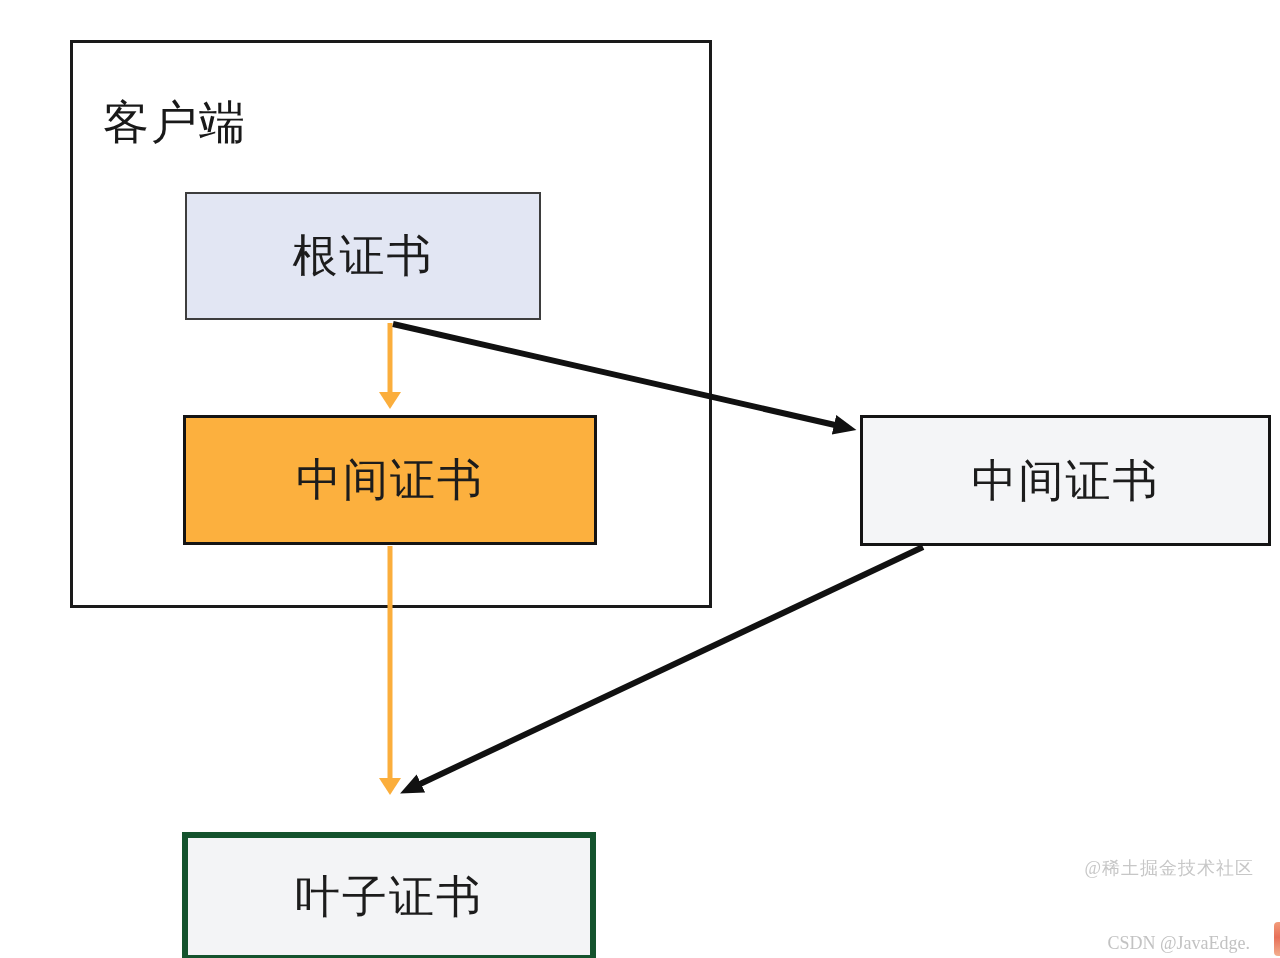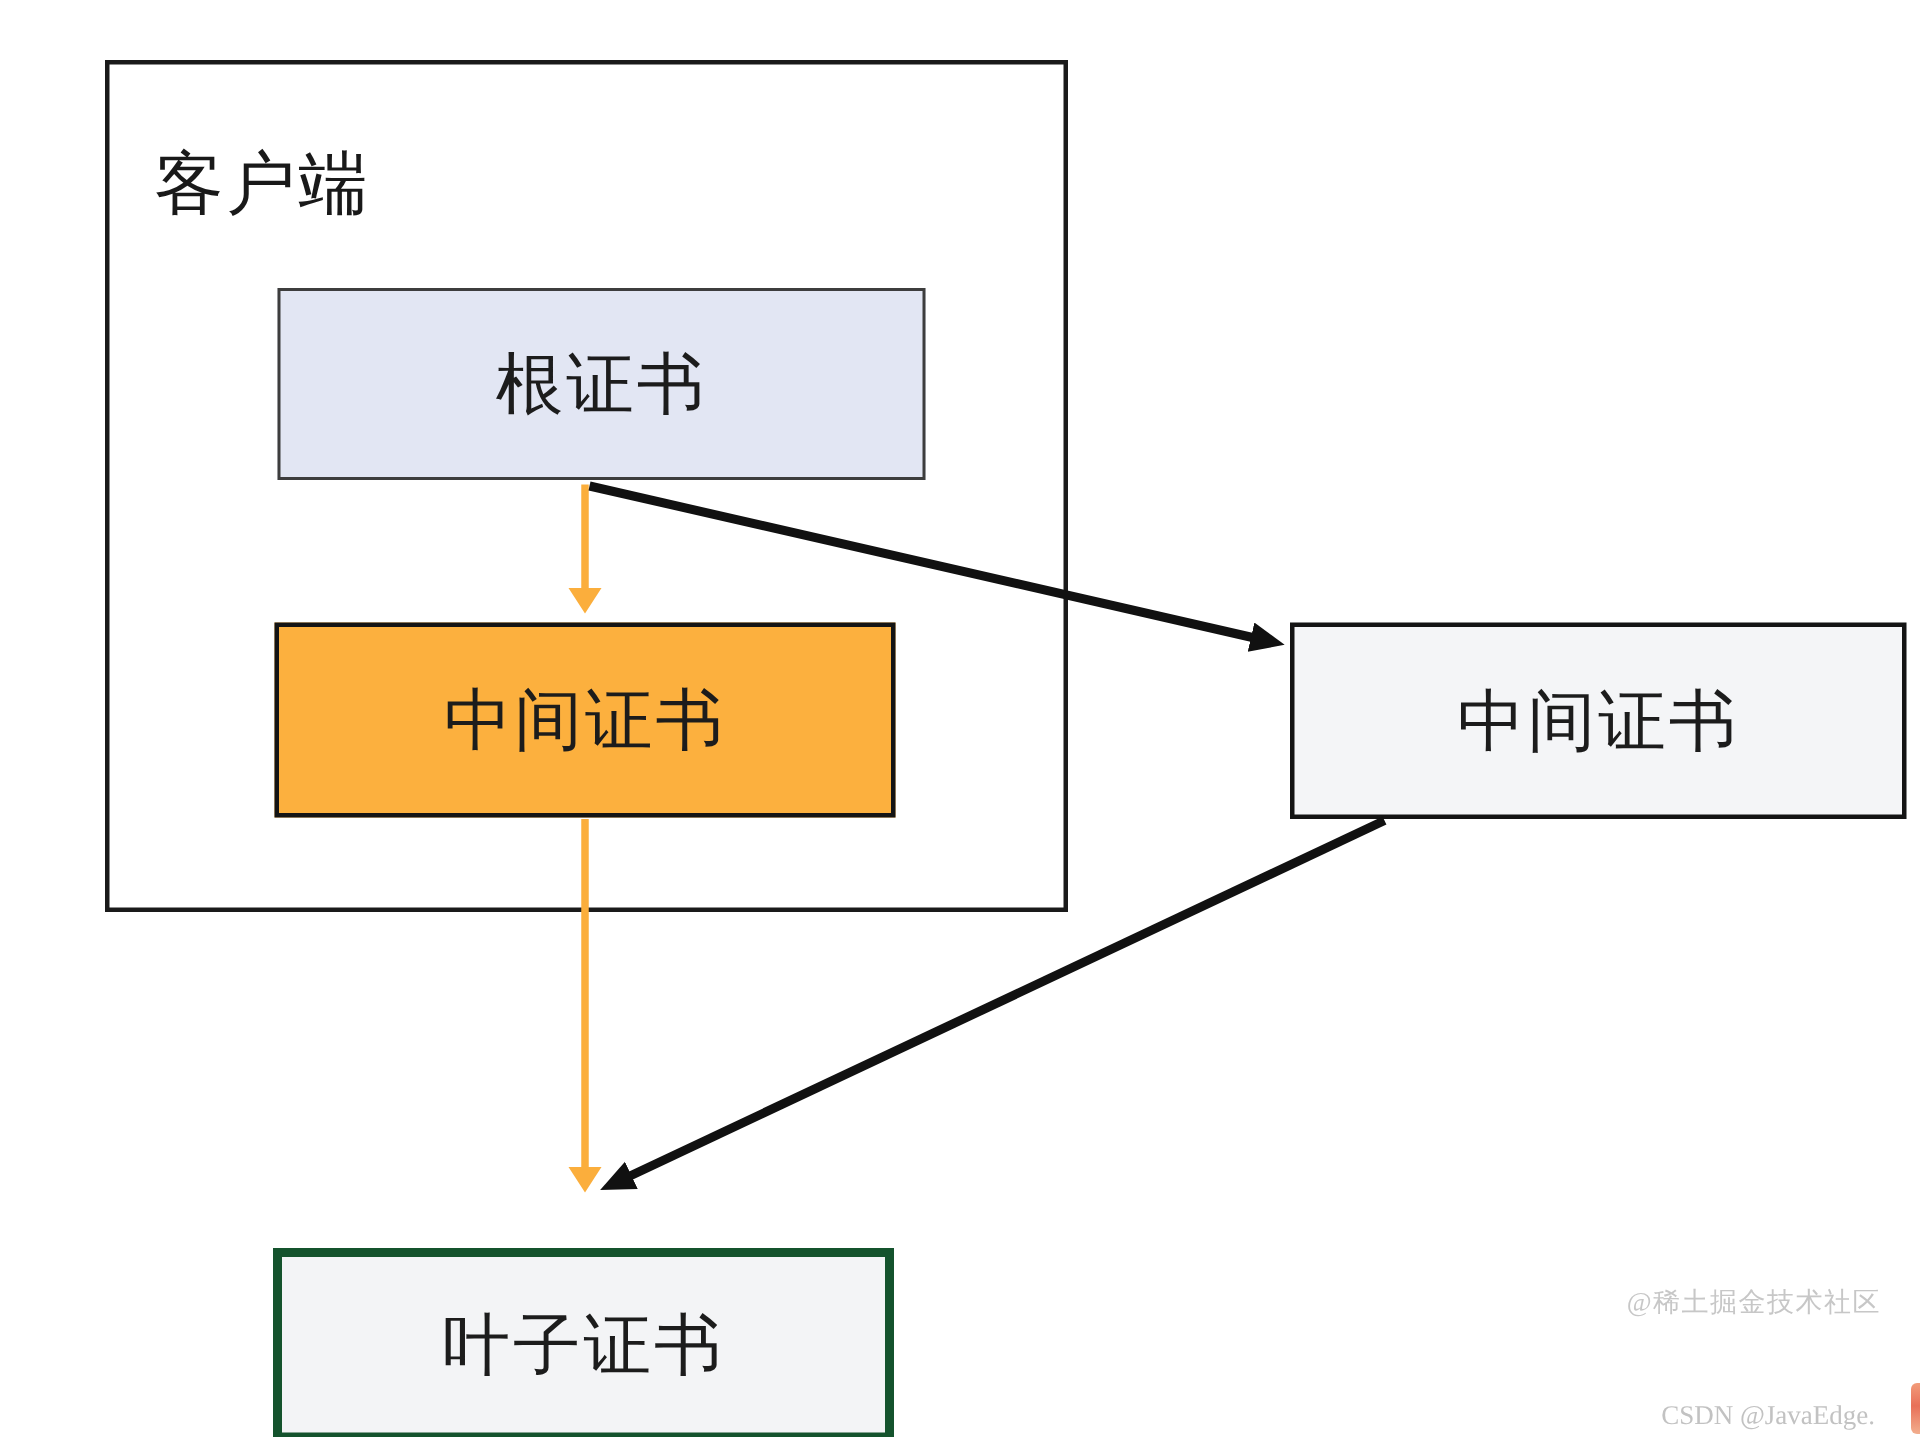--- a/index.html
+++ b/index.html
@@ -43,21 +43,21 @@
     display:flex;
     align-items:center;
     justify-content:center;
     font-size:45px;
     color:#1c1c1c;
     letter-spacing:2px;
     white-space:nowrap;
   }
   .node-root{
     left:185px; top:192px;
-    width:432px; height:128px;
+    width:356px; height:128px;
     background:var(--root-fill);
     border:2px solid #3d3d3d;
   }
   .node-intermediate-client{
     left:183px; top:415px;
     width:414px; height:130px;
     background:var(--intermediate-client-fill);
     border:3px solid #141414;
   }
   .node-intermediate-external{

